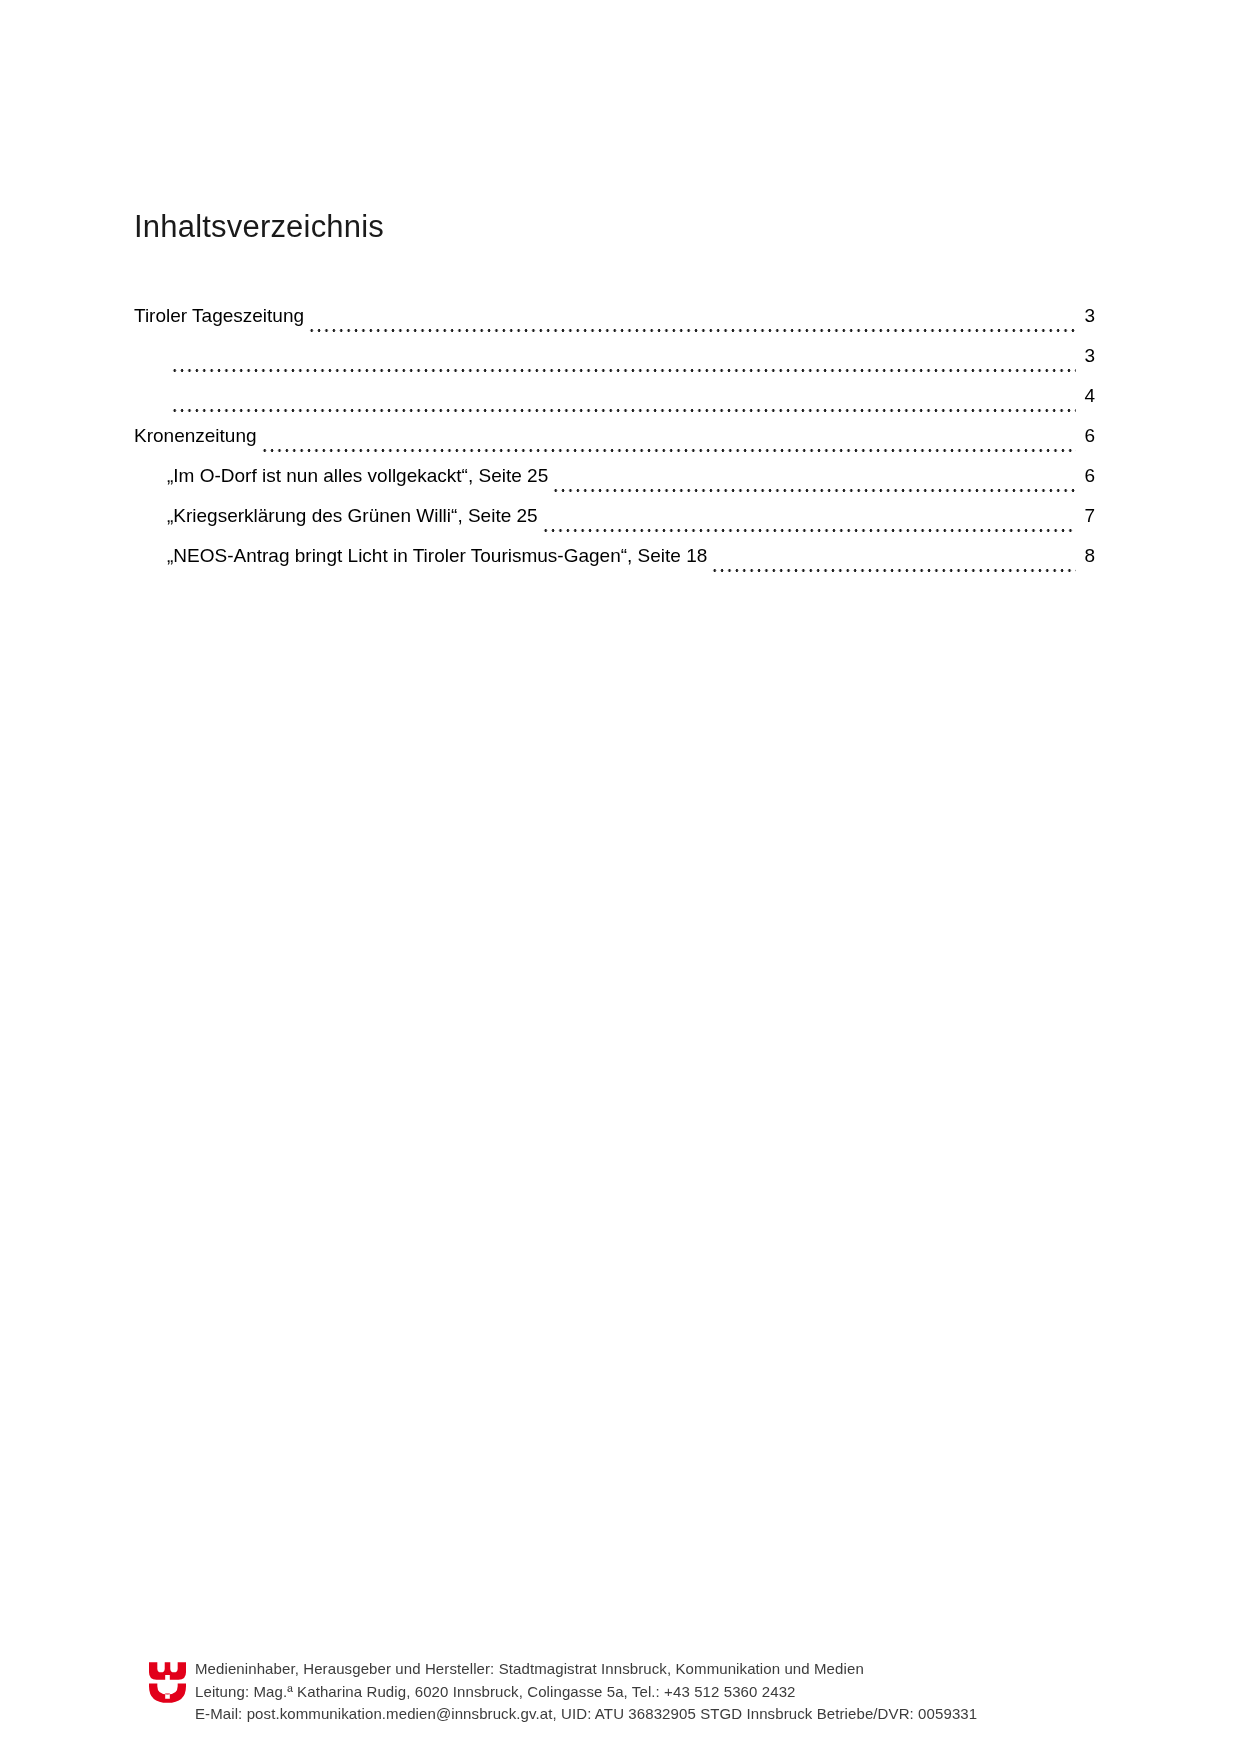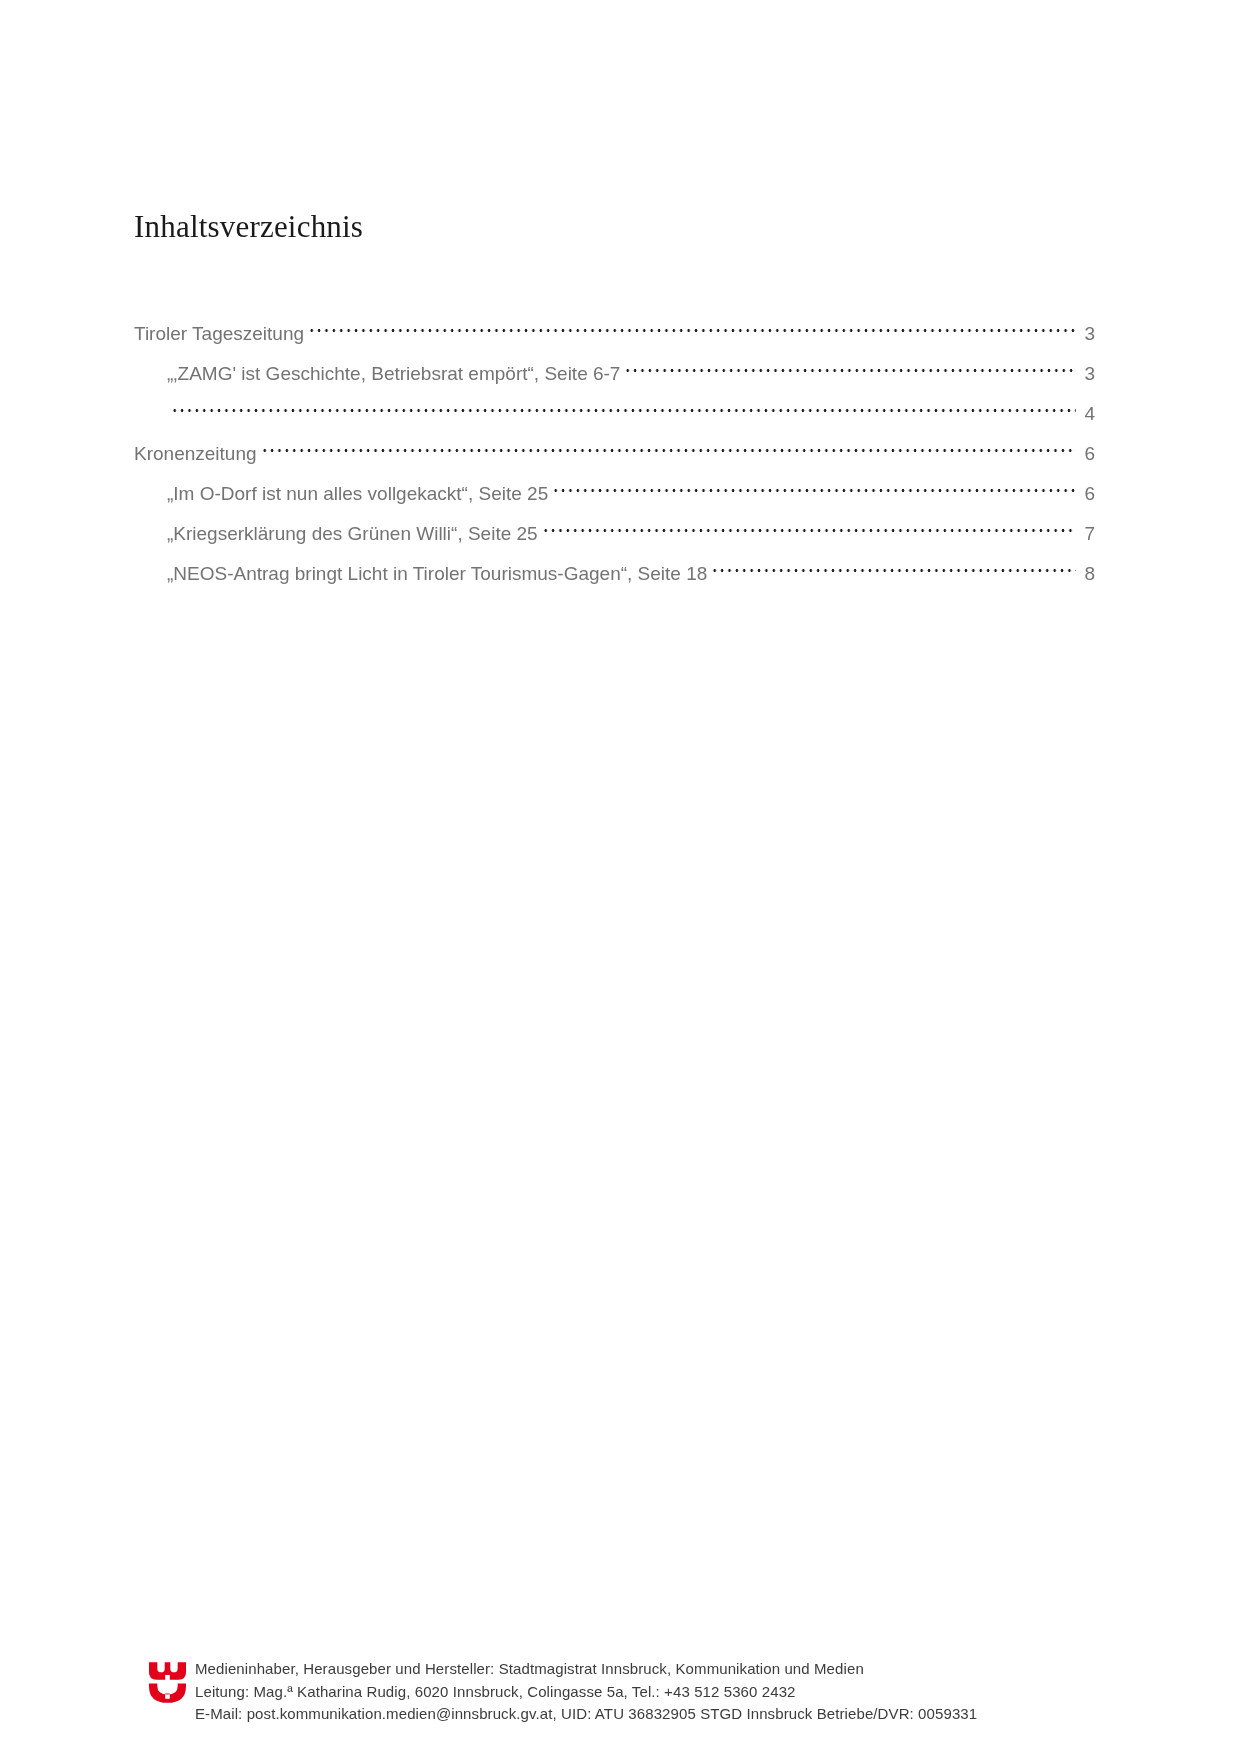--- a/index.html
+++ b/index.html
@@ -10,39 +10,39 @@
     font-family: "Liberation Sans", sans-serif;
     color: #1c1c1c;
     overflow: hidden;
   }
   .page { position: absolute; inset: 0; background: #ffffff; }
 
   
   .doc-title {
     position: absolute;
     left: 134px; top: 207px;
-    font-family: Liberation Serif, serif;
+    font-family: Liberation Sans, sans-serif;
     font-weight: 400;
     font-size: 31px;
     line-height: 40px;
     color: #1a1a1a;
     letter-spacing: 0.2px;
   }
 
   
   .toc {
     position: absolute;
     left: 134px; right: 146px; top: 305px;
   }
   .toc-row {
     display: flex;
-    align-items: flex-end;
+    align-items: flex-start;
     height: 40px;
     font-size: 19px;
-    color: #737373;
+    color: #000000;
     cursor: pointer;
   }
   .toc-row.lvl2 { padding-left: 33px; }
   .toc-label { white-space: nowrap; }
   .toc-leader {
     flex: 1 1 auto;
     align-self: stretch;
     margin: 0 7px 0 4px;
     background-image: radial-gradient(circle, #1d1d1d 1.15px, rgba(0,0,0,0) 1.55px);
     background-size: 7.4px 3px;
@@ -84,21 +84,20 @@
 
   <nav class="toc">
 
     <div class="toc-row lvl1">
       <span class="toc-label">Tiroler Tageszeitung</span>
       <span class="toc-leader"></span>
       <span class="toc-page">3</span>
     </div>
 
     <div class="toc-row lvl2">
-      <span class="toc-label">„‚ZAMG' ist Geschichte, Betriebsrat empört“, Seite 6-7</span>
       <span class="toc-leader"></span>
       <span class="toc-page">3</span>
     </div>
 
     <div class="toc-row lvl2">
       <span class="toc-leader"></span>
       <span class="toc-page">4</span>
     </div>
 
 

